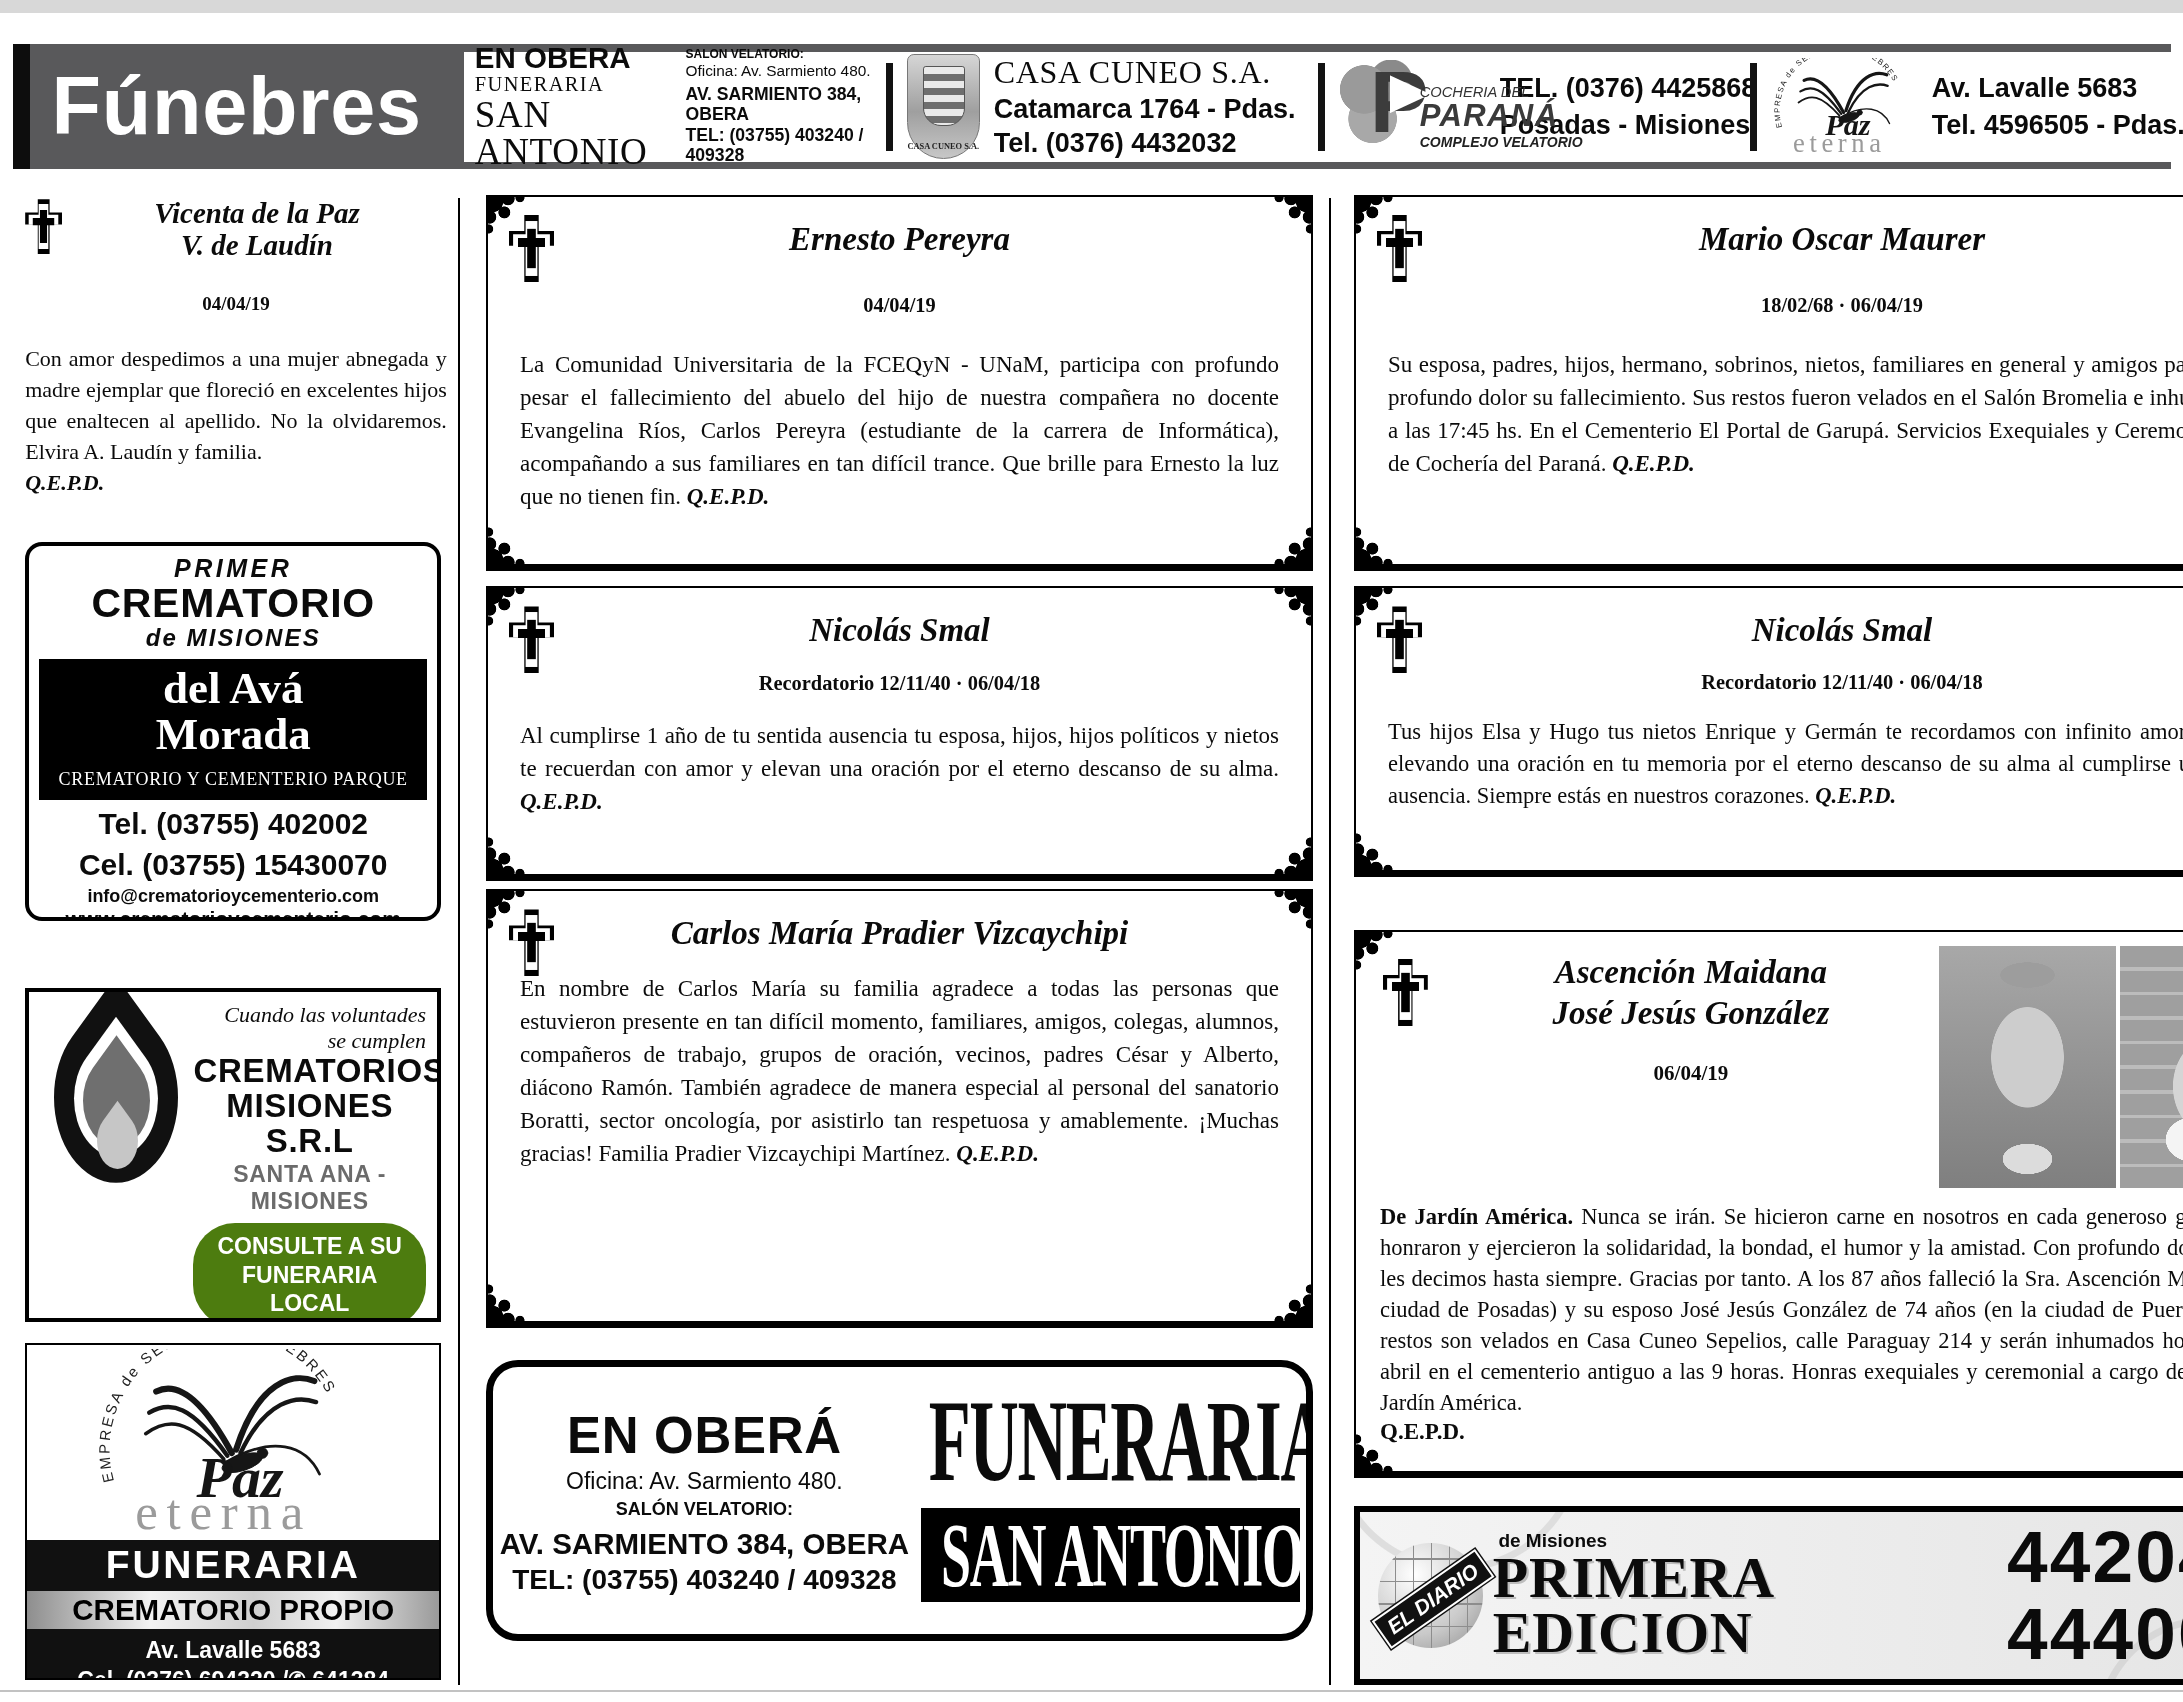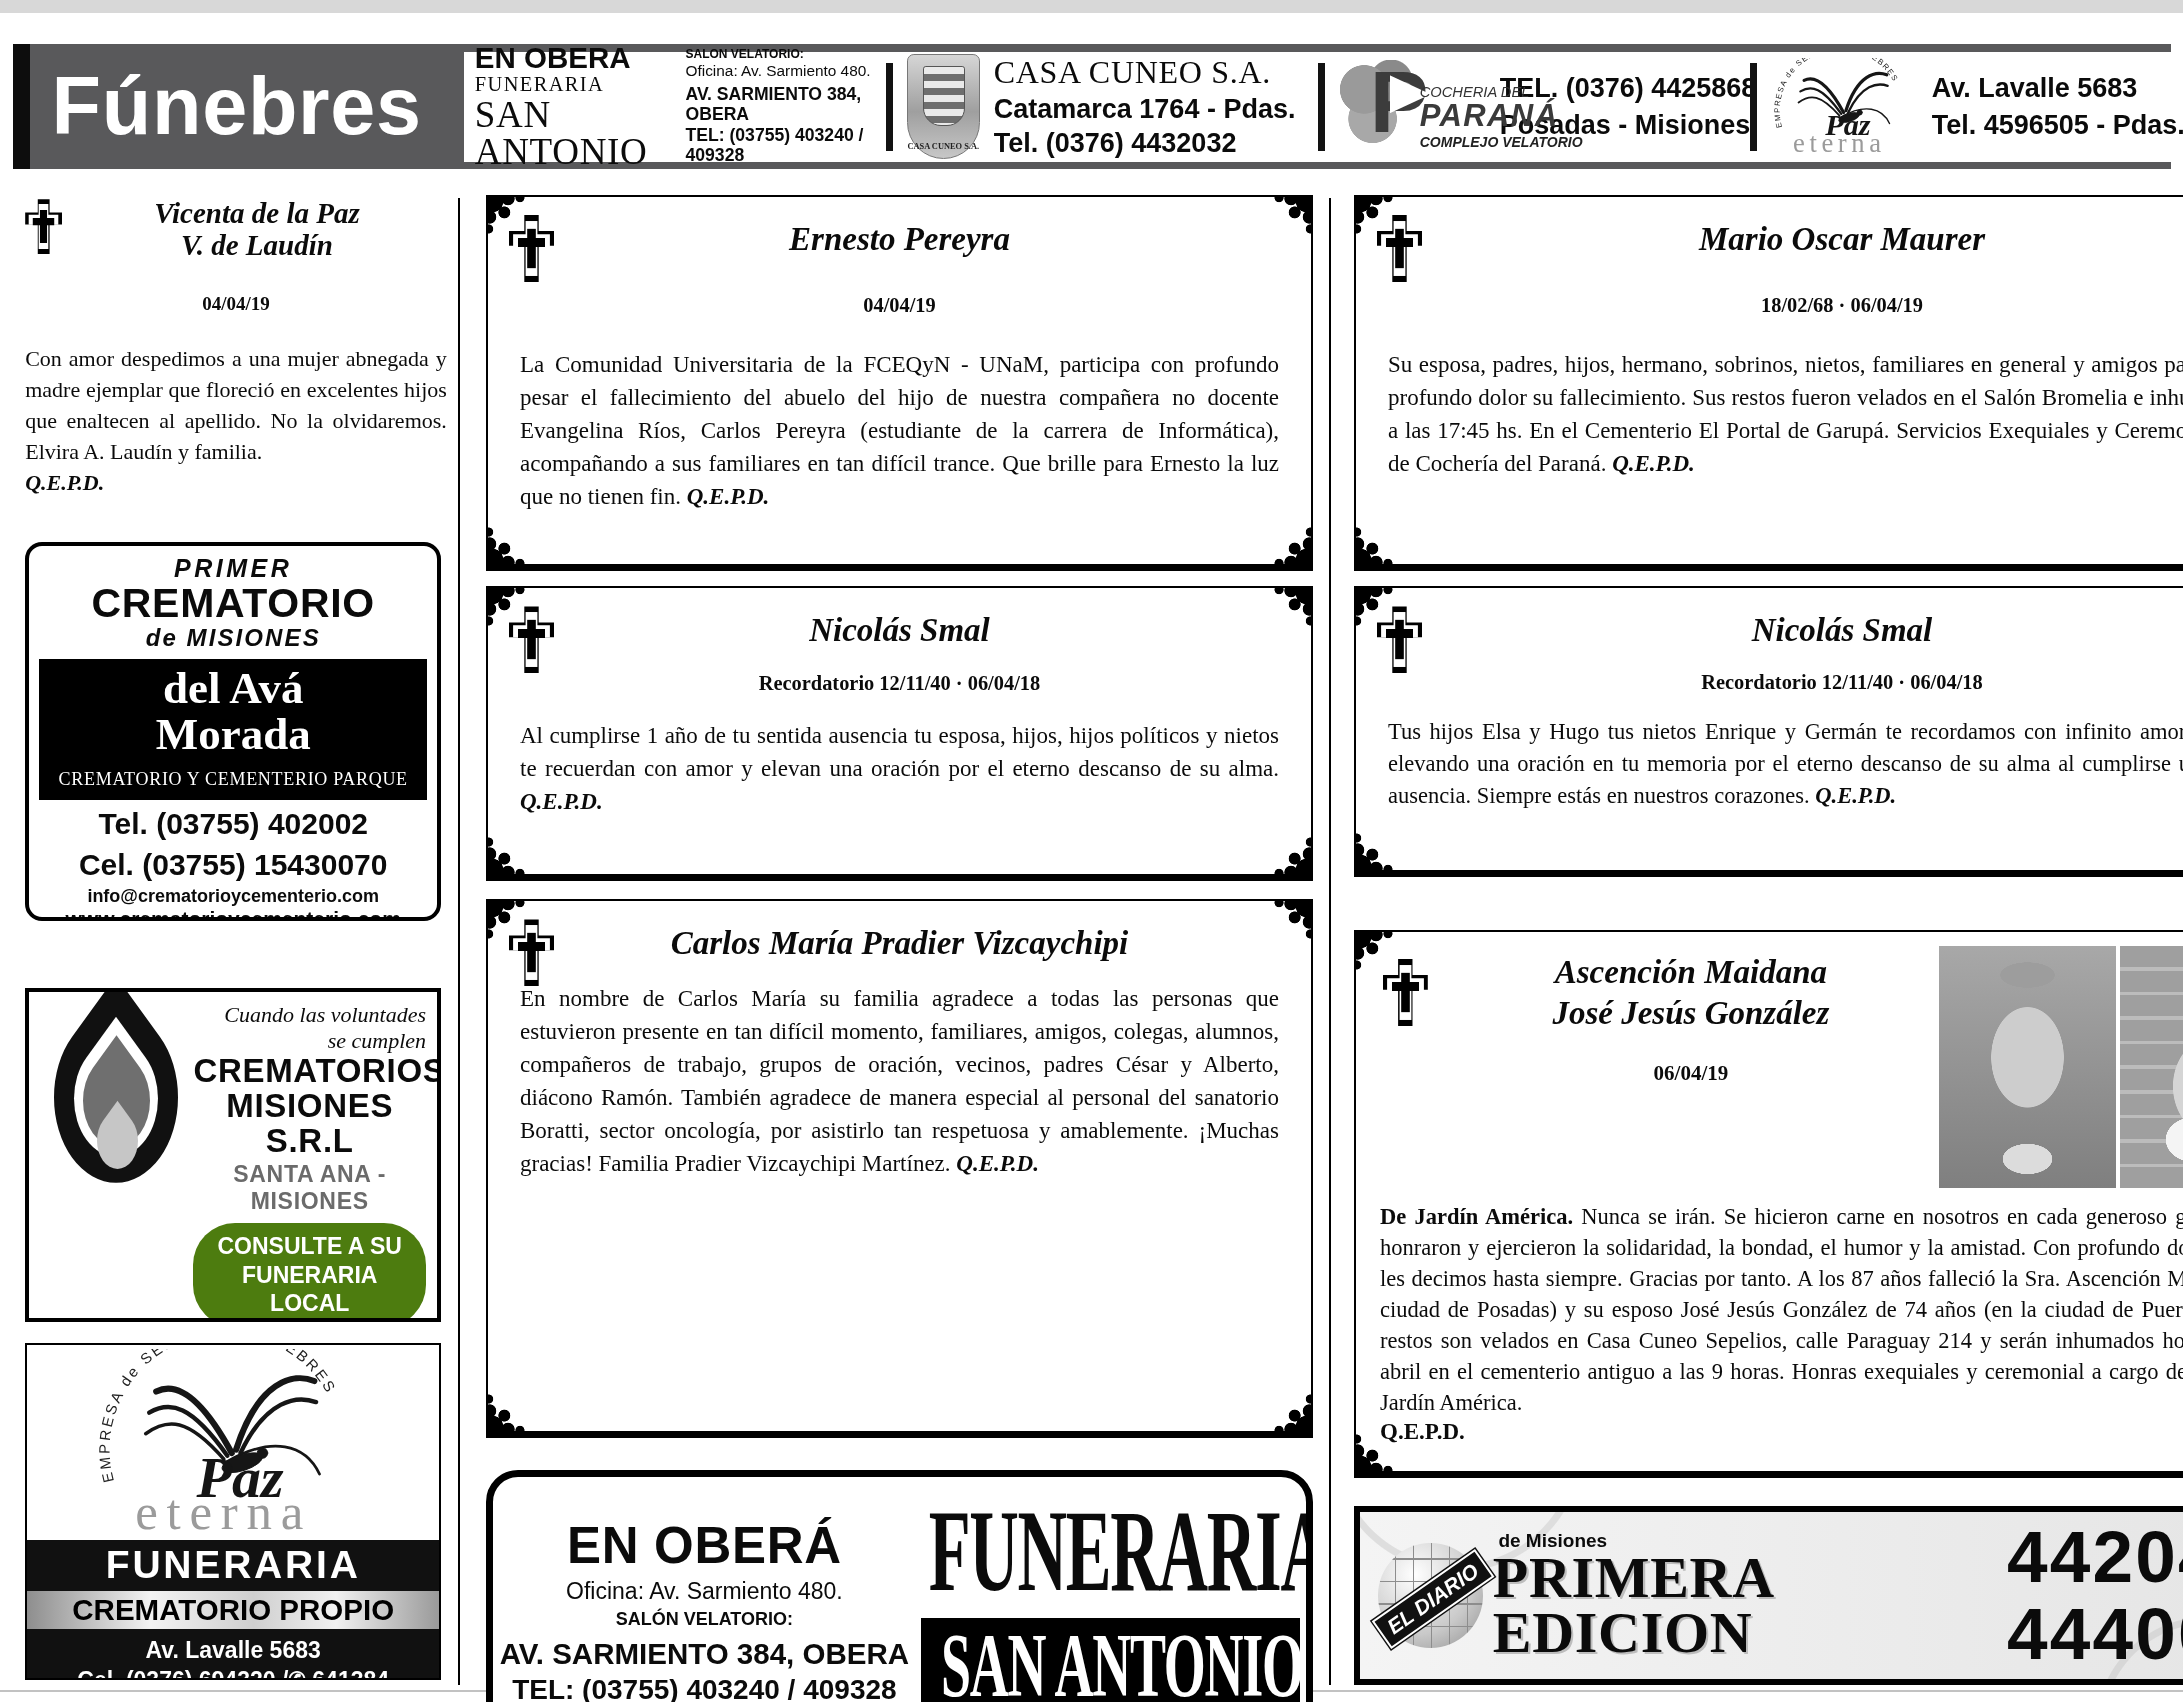--- a/index.html
+++ b/index.html
@@ -77,21 +77,21 @@
     radial-gradient(circle at 10% 50%,#000 0 6.3px,transparent 7px),
     radial-gradient(circle at 42% 40%,#000 0 5.6px,transparent 6.3px),
     radial-gradient(circle at 76% 8%,#000 0 4.2px,transparent 4.9px),
     radial-gradient(circle at 8% 76%,#000 0 4.2px,transparent 4.9px)}
   .orn.tl{top:-2.8px;left:-2.8px}.orn.tr{top:-2.8px;right:-2.8px;transform:scaleX(-1)}
   .orn.bl{bottom:-2.8px;left:-2.8px;transform:scaleY(-1)}.orn.br{bottom:-2.8px;right:-2.8px;transform:scale(-1)}
 
   
   .obox{position:relative;border:2.1px solid #000;border-bottom-width:7.7px;background:#fff;padding:18px 32px;overflow:hidden}
   .obox .cross{position:absolute;left:21px;top:18px}
-  .h535{height:376px}.h420{height:295px;margin-top:15.4px}.h625{height:539px;margin-top:18px}
+  .h535{height:376px}.h420{height:295px;margin-top:15.4px}.h625{height:439px;margin-top:8px}
   .rh535{height:376px}.rh415{height:291px;margin-top:15.4px}
   .oname{text-align:center;font-style:italic;font-weight:bold;font-size:33px;line-height:1.1;margin-top:5.6px}
   .odate{text-align:center;font-weight:bold;font-size:20.4px;margin-top:37px}
   .obody{text-align:justify;font-size:23px;line-height:33px;margin-top:31px}
   .qepd{font-style:italic;font-weight:bold}
 
   
   .vic{position:relative;height:337px;padding:2.8px 4.2px 0 4.2px}
   .vic .cross{position:absolute;left:4.2px;top:4.2px}
   .vic .oname{font-size:29px;margin:0 0 0 42px}

